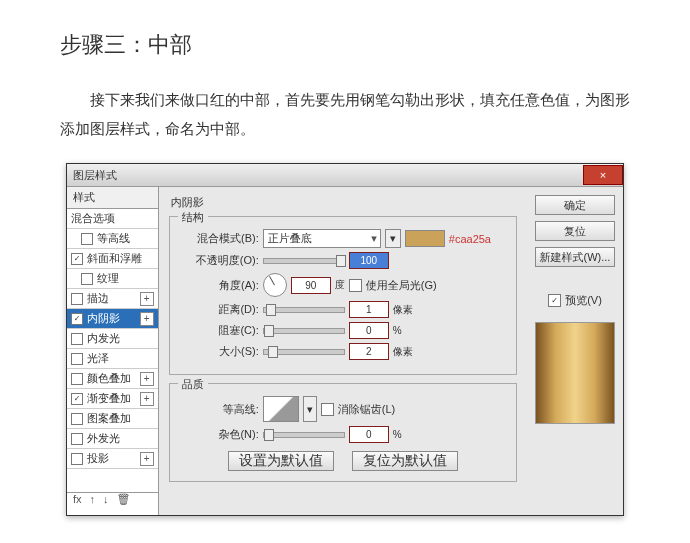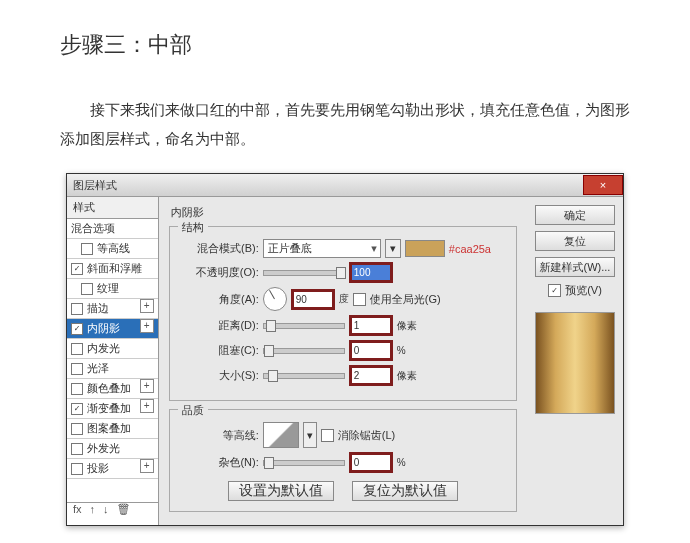--- a/index.html
+++ b/index.html
@@ -1,47 +1,47 @@
 <!DOCTYPE html>
 <html><head>
 <meta charset="utf-8">
 <style>
 body{margin:0;background:#fff;font-family:"Microsoft YaHei",SimSun,sans-serif;font-size:12px;color:#333}
 .page{width:690px;height:543px;position:relative;padding:30px 60px 0 60px;box-sizing:border-box}
-.heading{font-size:22px;color:#333;margin-bottom:36px;font-weight:normal}
+.heading{font-size:22px;color:#333;margin-bottom:26px;font-weight:normal}
 .para{font-size:15px;line-height:1.9;text-indent:2em;margin-bottom:20px}
 .dialog{width:556px;margin:0 auto;border:1px solid #333;background:#e8e8e8;box-shadow:0 2px 6px rgba(0,0,0,.3)}
 .titlebar{background:linear-gradient(#f0f0f0,#d0d0d0);height:22px;border-bottom:1px solid #999;display:flex;align-items:center;justify-content:space-between;padding:0 0 0 6px}
 .titlebar .t{font-size:11px;color:#333}
 .close-btn{width:38px;height:18px;background:#c64030;color:#fff;display:flex;align-items:center;justify-content:center;font-size:11px;border:1px solid #800}
 .body{display:flex;background:#e8e8e8;height:328px}
 .sidebar{width:146px;border-right:1px solid #999;background:#ffffff;display:flex;flex-direction:column}
 .style-h{border-bottom:1px solid #999;padding:3px 6px;font-size:11px;background:#f0f0f0}
 .style-list{flex:1;overflow:hidden}
-.srow{height:19px;display:flex;padding:0 4px;border-bottom:1px solid #ccc;font-size:11px;color:#333;justify-content:space-between}
+.srow{height:19px;display:flex;align-items:center;padding:0 4px;border-bottom:1px solid #ccc;font-size:11px;color:#333;justify-content:space-between}
 .srow.lvl2{padding-left:14px}
 .srow.sel{background:#2a6fb8;color:#fff}
 .srow .cb{width:10px;height:10px;border:1px solid #777;background:#fff;margin-right:4px;font-size:8px;line-height:10px;text-align:center;color:#333}
 .srow .cb.ck::after{content:"✓"}
 .srow .left{display:flex;align-items:center}
 .srow .plus{width:12px;height:12px;border:1px solid #888;background:#fff;font-size:10px;line-height:12px;text-align:center;color:#555}
 .footer-tools{height:22px;border-top:1px solid #999;display:flex;align-items:flex-start;padding:0 6px;gap:8px}
 .footer-tools span{font-size:11px;color:#555}
 .main{flex:1;padding:8px 10px;position:relative}
 .group{border:1px solid #aaa;padding:8px 25px 10px;margin-bottom:8px;position:relative}
 .group .glabel{position:absolute;top:-7px;left:8px;background:#e8e8e8;padding:0 4px;font-size:11px}
 .frow{display:flex;align-items:center;margin:4px 0;font-size:11px;gap:4px}
 .frow label{text-align:right;min-width:64px;color:#333}
 .select{height:17px;border:1px solid #888;background:#fff;padding:0 14px 0 4px;font-size:11px;min-width:98px;position:relative;line-height:17px}
 .select::after{content:"▾";position:absolute;right:3px;top:0;color:#555}
 .swatch{width:38px;height:15px;border:1px solid #888;background:#caa25a}
 .swatch-note{color:#c33;font-size:11px;}
 .slider{flex:1;height:4px;background:#ccc;border:1px solid #999;position:relative;max-width:80px}
 .slider .nub{position:absolute;top:-4px;width:8px;height:10px;background:#eee;border:1px solid #777}
-.num{width:34px;height:15px;border:3px solid #7f1d1d;background:#fff;font-size:10px;padding:0 2px;line-height:15px;text-align:left}
+.num{width:34px;height:15px;border:1px solid #7f1d1d;background:#fff;font-size:10px;padding:0 2px;line-height:15px;text-align:center}
 .num.blue{background:#4a7fd8;color:#fff}
 .unit{font-size:10px}
 .dial{width:22px;height:22px;border:1px solid #888;border-radius:50%;background:#fff;position:relative}
 .dial::after{content:"";position:absolute;width:1px;height:10px;background:#555;left:10px;top:1px;transform-origin:bottom;transform:rotate(-30deg)}
 .cbx{width:11px;height:11px;border:1px solid #777;background:#fff;font-size:8px;line-height:11px;text-align:center}
 .cbx.ck::after{content:"✓"}
 .btn{height:18px;min-width:78px;border:1px solid #888;background:linear-gradient(#fafafa,#ddd);font-size:11px;display:flex;align-items:center;justify-content:center;margin-bottom:6px}
 .rightcol{width:96px;padding:8px;display:flex;flex-direction:column;align-items:center}
 .preview{width:78px;height:100px;border:1px solid #999;background:linear-gradient(90deg,#7a5220 0%,#d4a95a 25%,#f0d38a 50%,#d4a95a 75%,#7a5220 100%);margin-top:10px}
 .contour{width:34px;height:24px;border:1px solid #888;background:linear-gradient(135deg,#fff 48%,#999 52%)}
@@ -235,21 +235,21 @@
 <div class="sbtn">设置为默认值</div>
 <div class="sbtn">复位为默认值</div>
 </div>
 </div>
 </div>
 
 <div class="rightcol">
 <div class="btn">确定</div>
 <div class="btn">复位</div>
 <div class="btn">新建样式(W)...</div>
-<div class="frow" style="margin-top:0">
+<div class="frow" style="margin-top:20px">
 <div class="cbx ck"></div>
 <span>预览(V)</span>
 </div>
 <div class="preview"></div>
 </div>
 
 </div>
 </div>
 </div>
 

